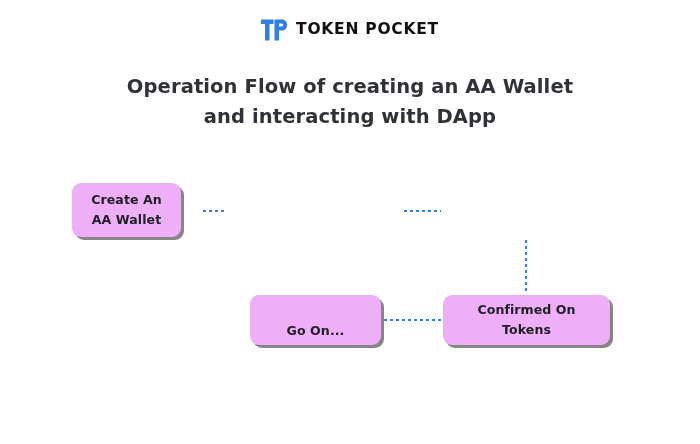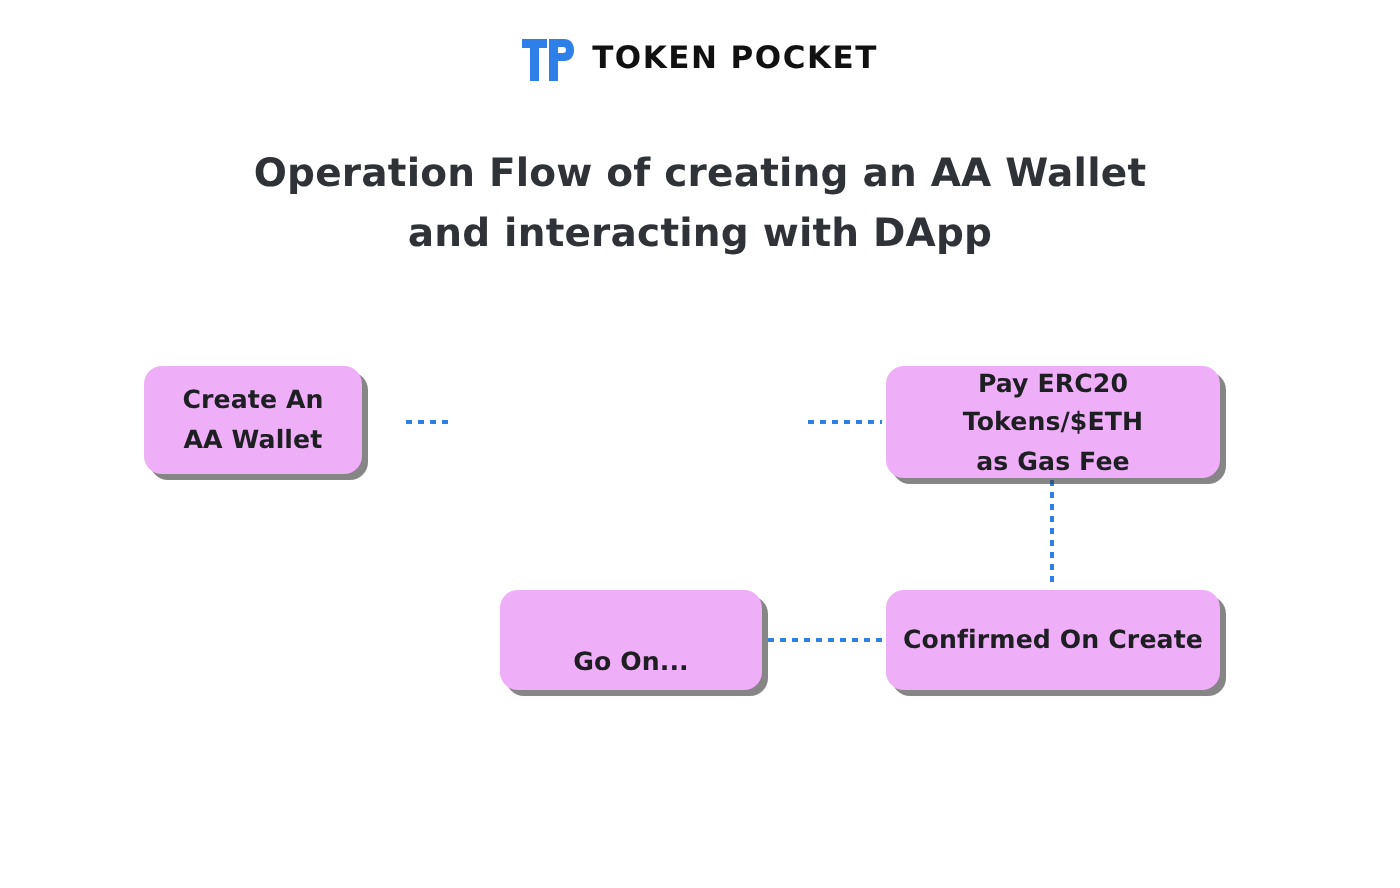--- a/index.html
+++ b/index.html
@@ -143,27 +143,23 @@
 
       <line x1="384" y1="320" x2="441" y2="320" stroke="#2f7fe8" stroke-width="2" stroke-dasharray="3 3" stroke-linecap="butt"></line>
     </svg>
 
     <div class="node" id="node-create-wallet">
       <span class="node-label">Create An
 AA Wallet</span>
     </div>
 
 
-    <div class="node" id="node-pay-gas">
-      <span class="node-label">Pay ERC20 Tokens/$ETH
-as Gas Fee</span>
-    </div>
 
     <div class="node" id="node-go-on">
       <span class="node-label">Go On...</span>
     </div>
 
     <div class="node" id="node-confirmed">
-      <span class="node-label">Confirmed On Create</span>
+      <span class="node-label">Confirmed On Tokens</span>
     </div>
 
   </div>
 </div>
 
 </body></html>

